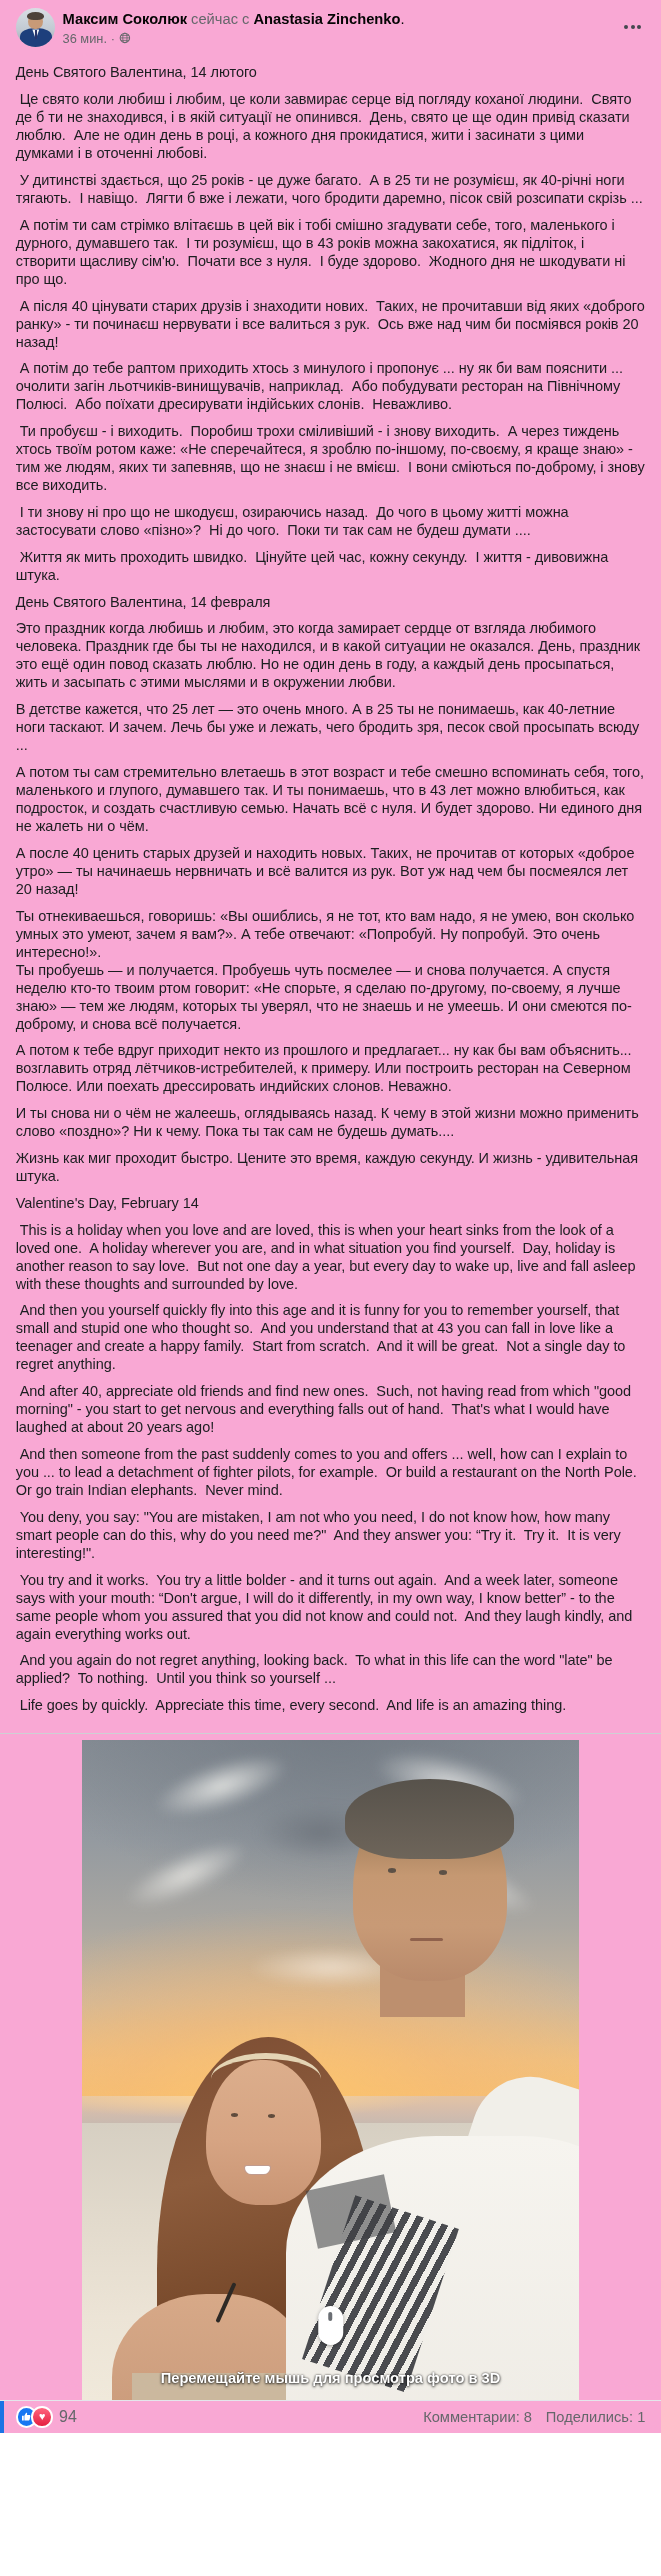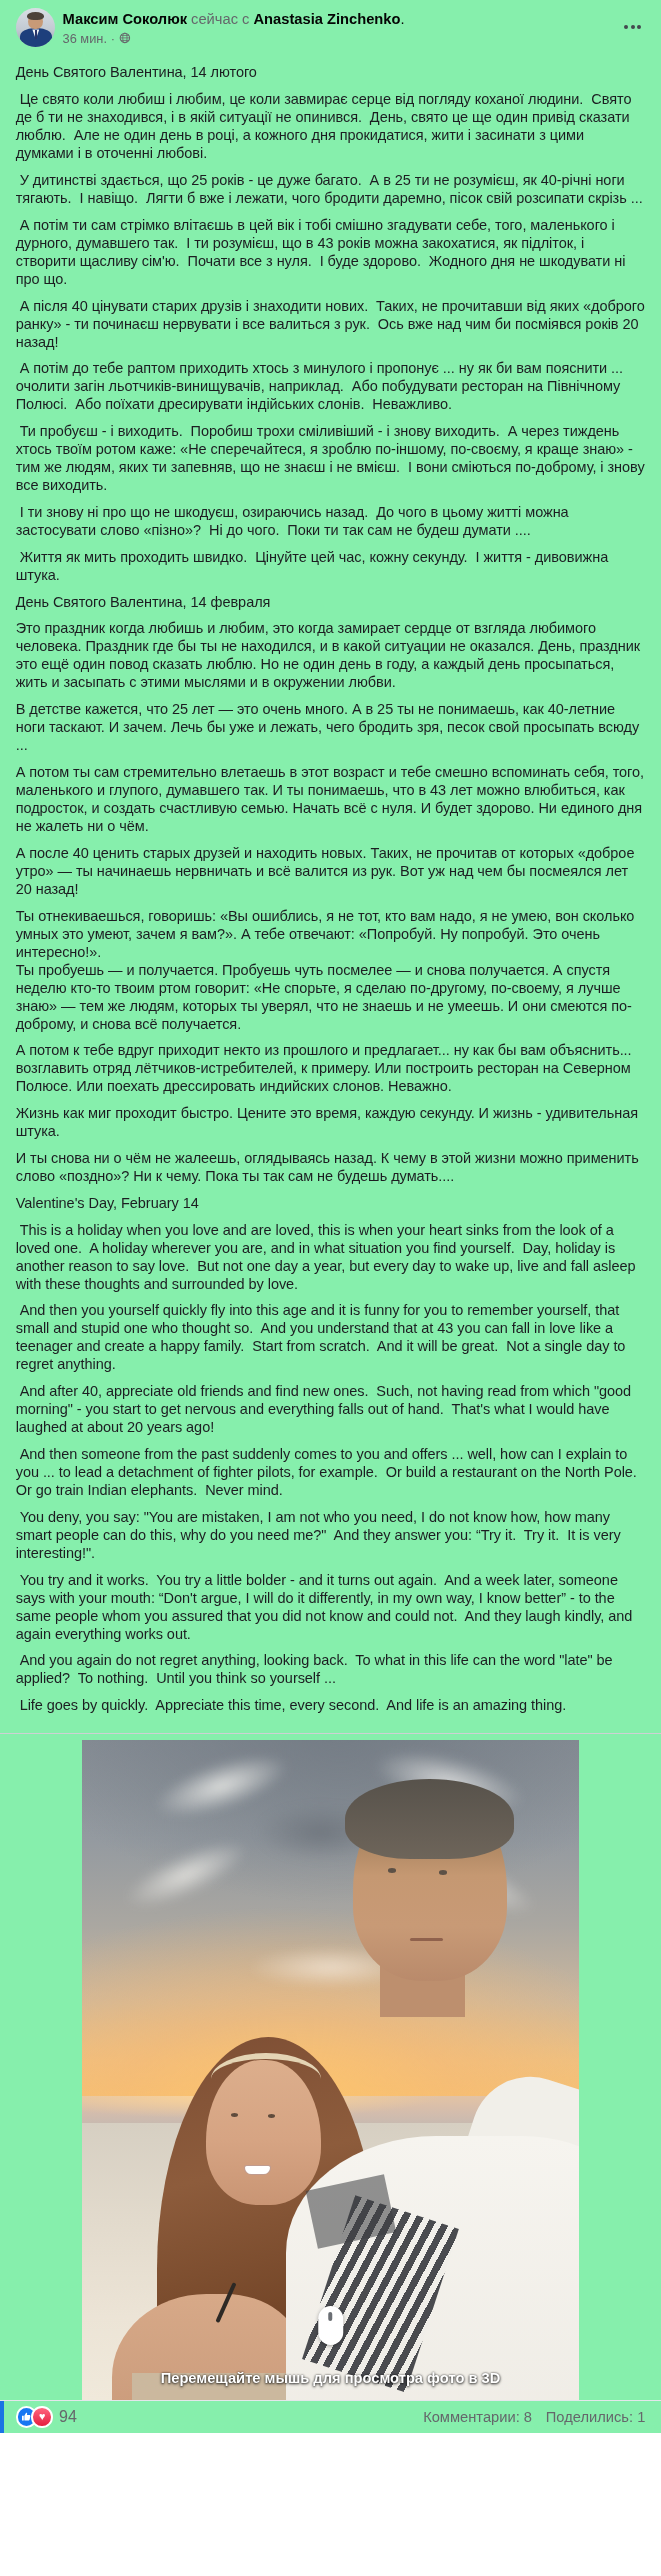--- a/index.html
+++ b/index.html
@@ -1,16 +1,16 @@
 <!DOCTYPE html>
 <html><head>
 <meta charset="utf-8">
 <style>
   html,body{margin:0;padding:0;background:#fff;}
-  .page{width:661px;font-family:"Liberation Sans",sans-serif;color:#1c1e21;background:#86efac;position:relative;}
+  .page{width:661px;font-family:"Liberation Sans",sans-serif;color:#1c1e21;background:#f9a8d4;position:relative;}
   
   .post-header{position:relative;display:flex;align-items:flex-start;padding:7.9px 15.7px 3.9px;}
   .avatar{width:39px;height:39px;border-radius:50%;overflow:hidden;position:relative;flex:0 0 39px;cursor:pointer;
           background:linear-gradient(180deg,#d9dee4 0%,#c2cad3 55%,#97a1ad 100%);}
   .av-head{position:absolute;left:12.8px;top:5.9px;width:14.7px;height:15.7px;border-radius:50% 50% 46% 46%;background:#c79a77;}
   .av-hair{position:absolute;left:11.8px;top:3.9px;width:16.7px;height:7.9px;border-radius:50% 50% 40% 40%;background:#4c423a;}
   .av-suit{position:absolute;left:3.9px;top:20.6px;width:32px;height:19.6px;border-radius:45% 45% 0 0;background:#1d3f7c;}
   .av-shirt{position:absolute;left:16.7px;top:21.6px;width:6.9px;height:9.8px;background:#f2f4f6;clip-path:polygon(0 0,100% 0,50% 100%);}
   .av-tie{position:absolute;left:19px;top:22.6px;width:2.5px;height:8.8px;background:#27356b;}
   .header-text{margin-left:7.9px;flex:1;}
@@ -131,22 +131,22 @@
     <p> І ти знову ні про що не шкодуєш, озираючись назад.  До чого в цьому житті можна застосувати слово «пізно»?  Ні до чого.  Поки ти так сам не будеш думати ....</p>
     <p> Життя як мить проходить швидко.  Цінуйте цей час, кожну секунду.  І життя - дивовижна штука.</p>
     <p>День Святого Валентина, 14 февраля</p>
     <p>Это праздник когда любишь и любим, это когда замирает сердце от взгляда любимого человека. Праздник где бы ты не находился, и в какой ситуации не оказался. День, праздник это ещё один повод сказать люблю. Но не один день в году, а каждый день просыпаться, жить и засыпать с этими мыслями и в окружении любви.</p>
     <p>В детстве кажется, что 25 лет — это очень много. А в 25 ты не понимаешь, как 40-летние ноги таскают. И зачем. Лечь бы уже и лежать, чего бродить зря, песок свой просыпать всюду ...</p>
     <p>А потом ты сам стремительно влетаешь в этот возраст и тебе смешно вспоминать себя, того, маленького и глупого, думавшего так. И ты понимаешь, что в 43 лет можно влюбиться, как подросток, и создать счастливую семью. Начать всё с нуля. И будет здорово. Ни единого дня не жалеть ни о чём.</p>
     <p>А после 40 ценить старых друзей и находить новых. Таких, не прочитав от которых «доброе утро» — ты начинаешь нервничать и всё валится из рук. Вот уж над чем бы посмеялся лет 20 назад!</p>
     <p>Ты отнекиваешься, говоришь: «Вы ошиблись, я не тот, кто вам надо, я не умею, вон сколько умных это умеют, зачем я вам?». А тебе отвечают: «Попробуй. Ну попробуй. Это очень интересно!».
 Ты пробуешь — и получается. Пробуешь чуть посмелее — и снова получается. А спустя неделю кто-то твоим ртом говорит: «Не спорьте, я сделаю по-другому, по-своему, я лучше знаю» — тем же людям, которых ты уверял, что не знаешь и не умеешь. И они смеются по-доброму, и снова всё получается.</p>
     <p>А потом к тебе вдруг приходит некто из прошлого и предлагает... ну как бы вам объяснить... возглавить отряд лётчиков-истребителей, к примеру. Или построить ресторан на Северном Полюсе. Или поехать дрессировать индийских слонов. Неважно.</p>
+    <p>И ты снова ни о чём не жалеешь, оглядываясь назад. К чему в этой жизни можно применить слово «поздно»? Ни к чему. Пока ты так сам не будешь думать....</p>
     <p>Жизнь как миг проходит быстро. Цените это время, каждую секунду. И жизнь - удивительная штука.</p>
-    <p>И ты снова ни о чём не жалеешь, оглядываясь назад. К чему в этой жизни можно применить слово «поздно»? Ни к чему. Пока ты так сам не будешь думать....</p>
     <p>Valentine's Day, February 14</p>
     <p> This is a holiday when you love and are loved, this is when your heart sinks from the look of a loved one.  A holiday wherever you are, and in what situation you find yourself.  Day, holiday is another reason to say love.  But not one day a year, but every day to wake up, live and fall asleep with these thoughts and surrounded by love.</p>
     <p> And then you yourself quickly fly into this age and it is funny for you to remember yourself, that small and stupid one who thought so.  And you understand that at 43 you can fall in love like a teenager and create a happy family.  Start from scratch.  And it will be great.  Not a single day to regret anything.</p>
     <p> And after 40, appreciate old friends and find new ones.  Such, not having read from which "good morning" - you start to get nervous and everything falls out of hand.  That's what I would have laughed at about 20 years ago!</p>
     <p> And then someone from the past suddenly comes to you and offers ... well, how can I explain to you ... to lead a detachment of fighter pilots, for example.  Or build a restaurant on the North Pole.  Or go train Indian elephants.  Never mind.</p>
     <p> You deny, you say: "You are mistaken, I am not who you need, I do not know how, how many smart people can do this, why do you need me?"  And they answer you: “Try it.  Try it.  It is very interesting!".</p>
     <p> You try and it works.  You try a little bolder - and it turns out again.  And a week later, someone says with your mouth: “Don't argue, I will do it differently, in my own way, I know better” - to the same people whom you assured that you did not know and could not.  And they laugh kindly, and again everything works out.</p>
     <p> And you again do not regret anything, looking back.  To what in this life can the word "late" be applied?  To nothing.  Until you think so yourself ...</p>
     <p> Life goes by quickly.  Appreciate this time, every second.  And life is an amazing thing.</p>
   </div>

